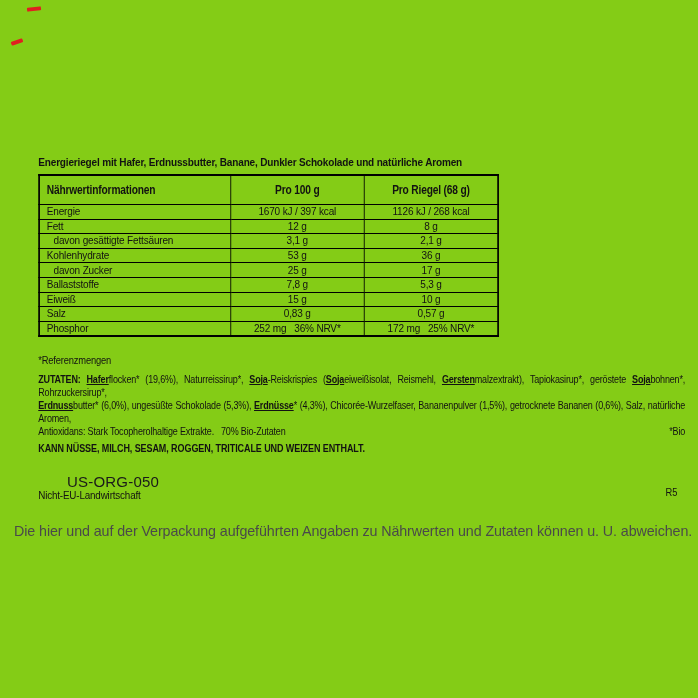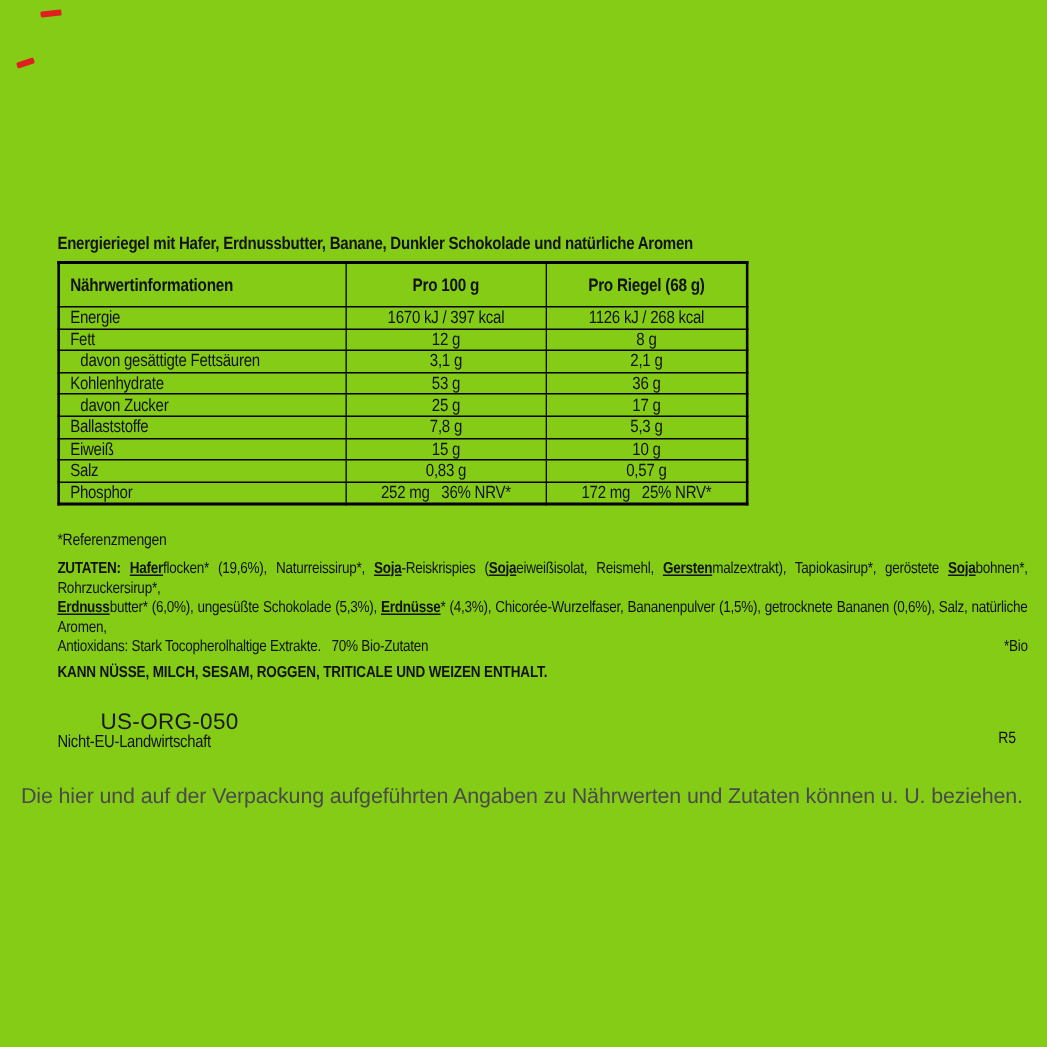--- a/index.html
+++ b/index.html
@@ -136,16 +136,16 @@
       <div class="ing-line kann">KANN NÜSSE, MILCH, SESAM, ROGGEN, TRITICALE UND WEIZEN ENTHALT.</div>
     </div>
 
     <div class="nicht-eu">Nicht-EU-Landwirtschaft</div>
     <div class="r5">R5</div>
   </div>
 
   <div class="usorg">US-ORG-050</div>
 
   <div class="disclaimer">
-    <div>Die hier und auf der Verpackung aufgeführten Angaben zu Nährwerten und Zutaten können u. U. beziehen.</div>
+    <div>Die hier und auf der Verpackung aufgeführten Angaben zu Nährwerten und Zutaten können u. U. abweichen.</div>
   </div>
 
 </div>
 
 </body></html>

